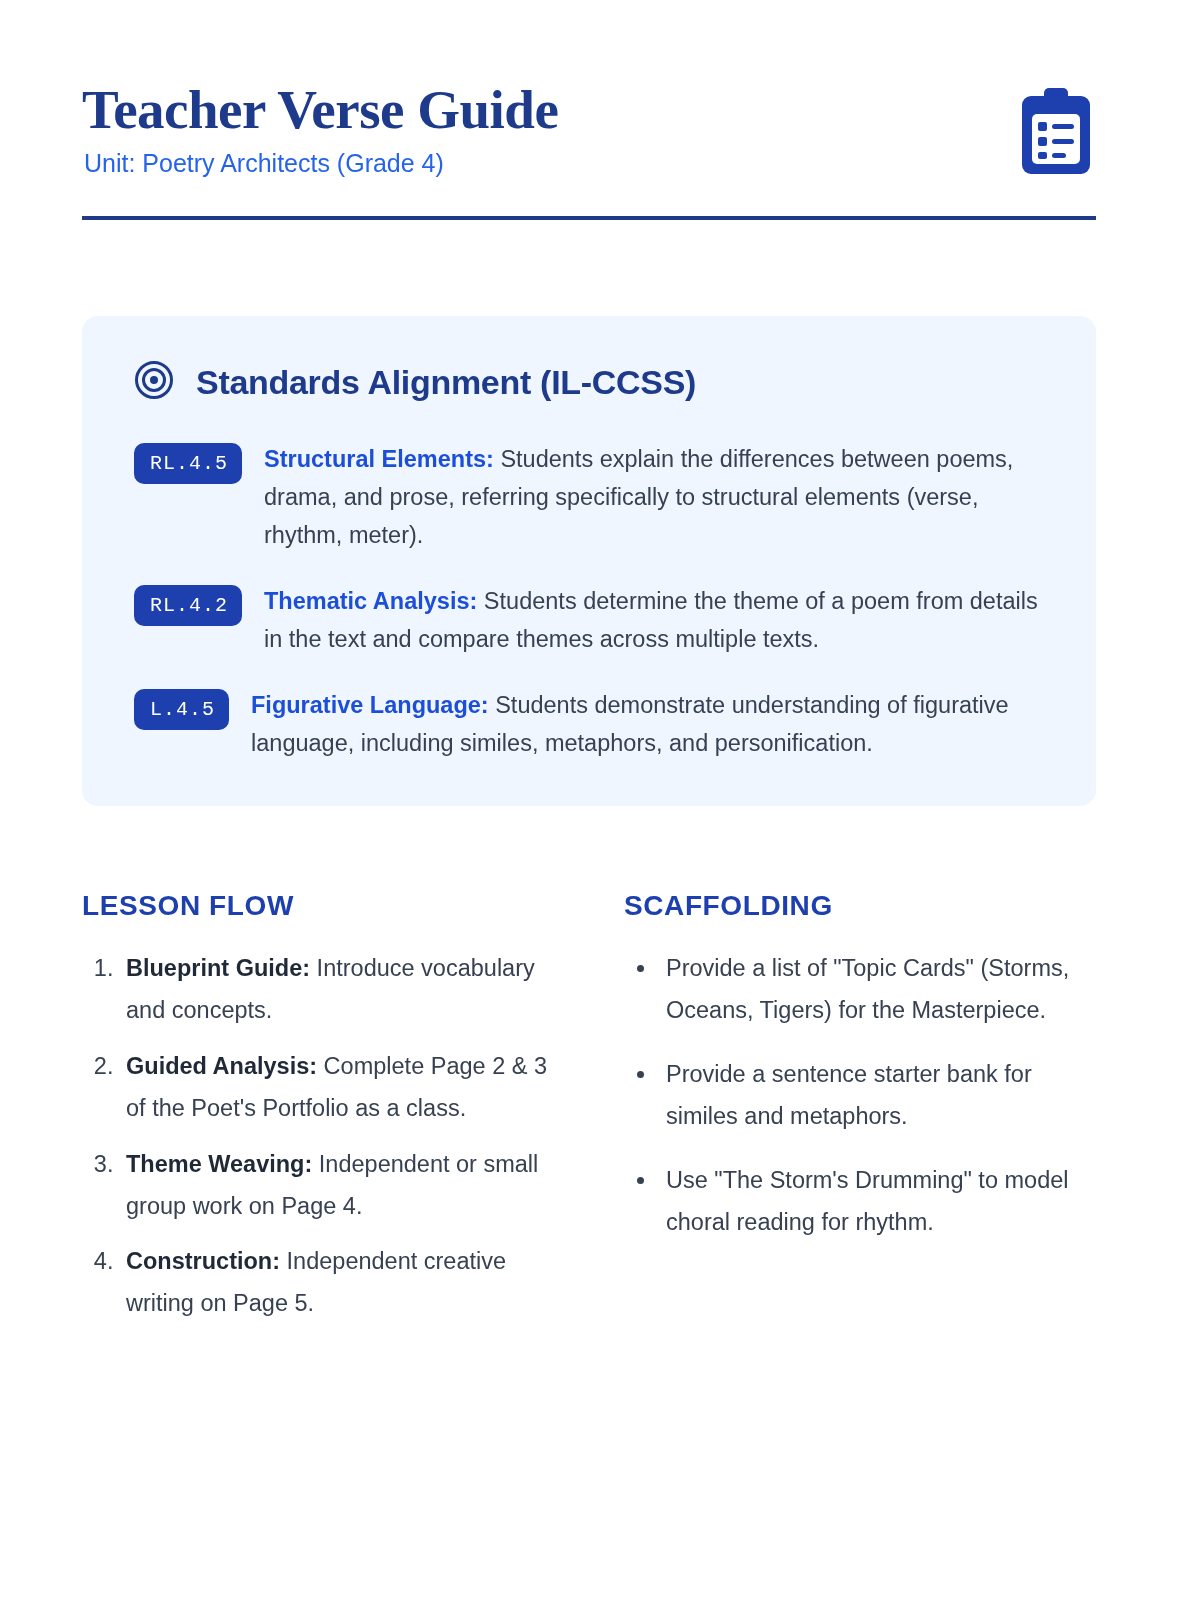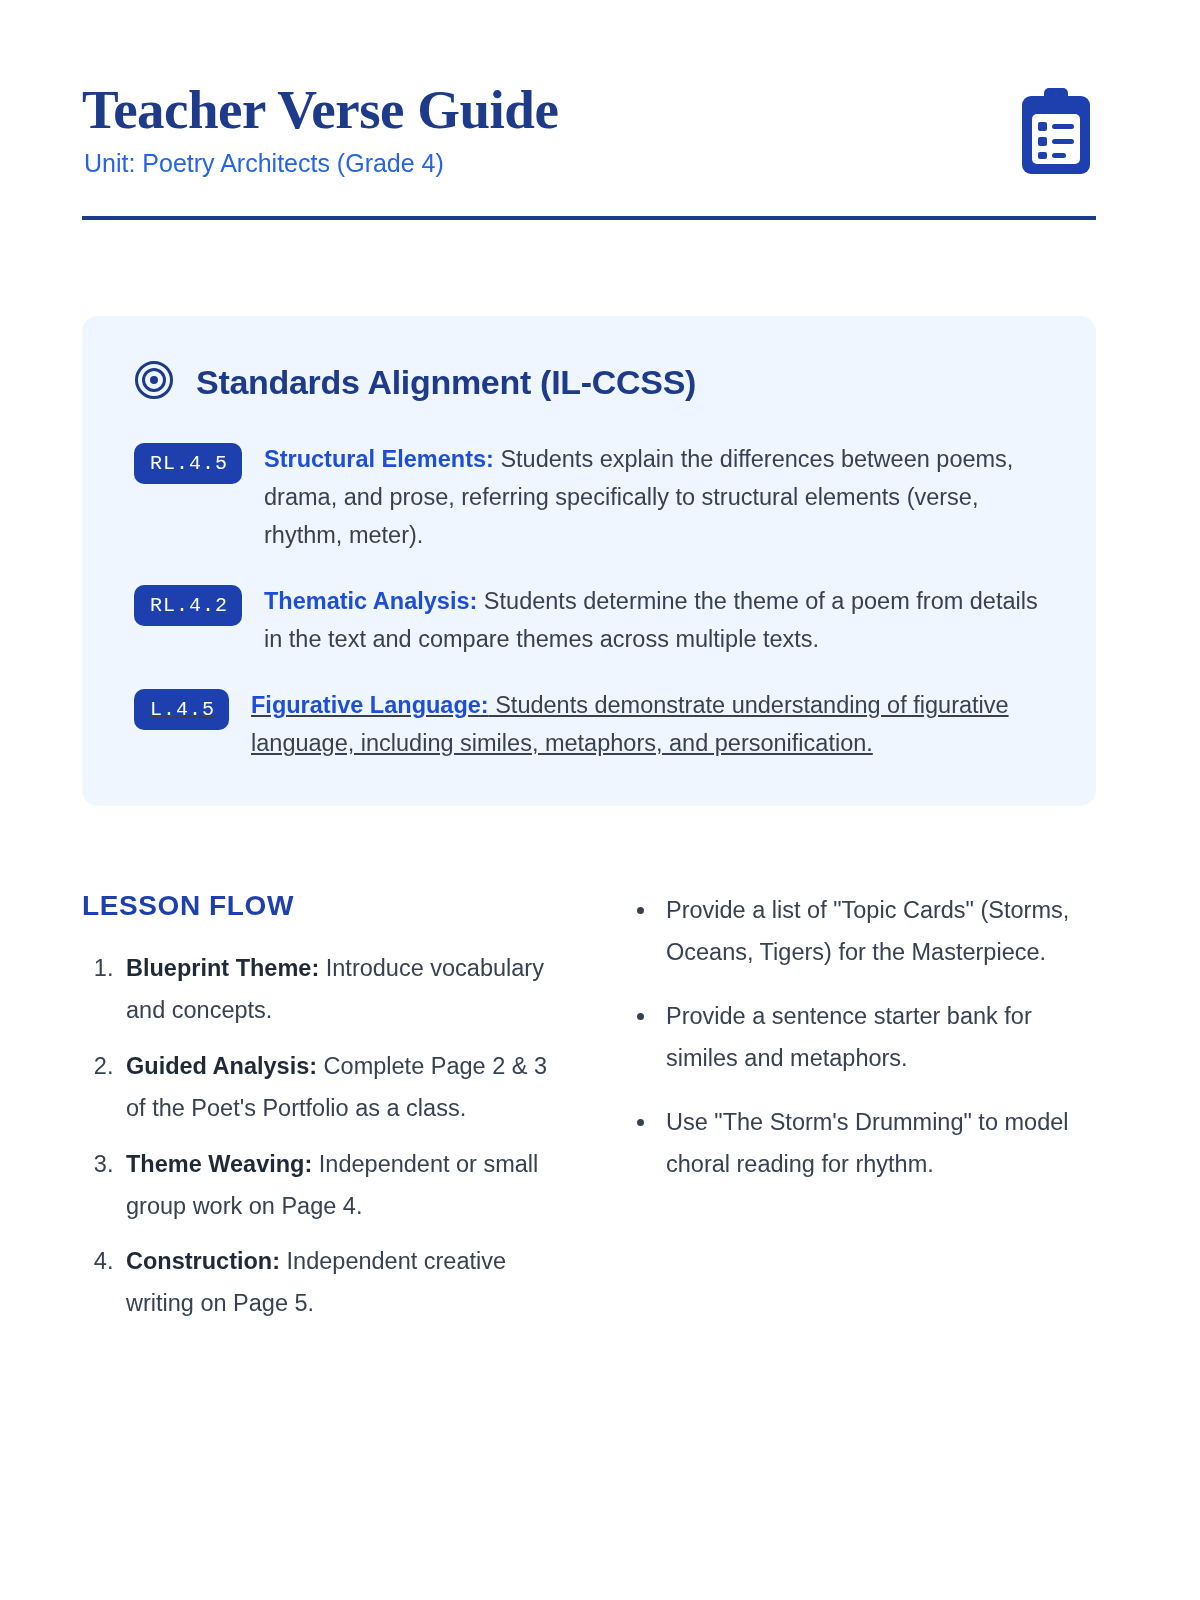--- a/index.html
+++ b/index.html
@@ -71,21 +71,21 @@
     font-weight: bold;
     color: #1e3a8a;
     letter-spacing: -0.3px;
   }
   .standard-row {
     display: flex;
     align-items: flex-start;
     gap: 22px;
     margin-bottom: 28px;
   }
-  .standard-row:last-child { margin-bottom: 0; text-decoration: underline; }
+  .standard-row:last-child { margin-bottom: 0; }
   .code-badge {
     flex: 0 0 auto;
     background: #1e40af;
     color: #ffffff;
     font-family: "Liberation Mono", monospace;
     font-size: 20px;
     letter-spacing: 1px;
     padding: 9px 14px 9px 16px;
     border-radius: 10px;
     margin-top: 3px;
@@ -189,35 +189,36 @@
         <b>Figurative Language:</b><span> Students demonstrate understanding of figurative language, including similes, metaphors, and personification.</span>
       </div>
     </div>
   </div>
 
   <div class="columns">
     <div class="col col-left">
       <h2 class="col-heading">LESSON FLOW</h2>
       <ol class="flow-list">
         <li>
-          <b>Blueprint Theme:</b><span> Introduce vocabulary and concepts.</span>
+          <b>Blueprint Guide:</b><span> Introduce vocabulary and concepts.</span>
         </li>
         <li>
           <b>Guided Analysis:</b><span> Complete Page 2 &amp; 3 of the Poet's Portfolio as a class.</span>
         </li>
         <li>
           <b>Theme Weaving:</b><span> Independent or small group work on Page 4.</span>
         </li>
         <li>
           <b>Construction:</b><span> Independent creative writing on Page 5.</span>
         </li>
       </ol>
     </div>
 
     <div class="col col-right">
+      <h2 class="col-heading">SCAFFOLDING</h2>
       <ul class="scaffold-list">
         <li>Provide a list of "Topic Cards" (Storms, Oceans, Tigers) for the Masterpiece.</li>
         <li>Provide a sentence starter bank for similes and metaphors.</li>
         <li>Use "The Storm's Drumming" to model choral reading for rhythm.</li>
       </ul>
     </div>
   </div>
 
 </div>
 

